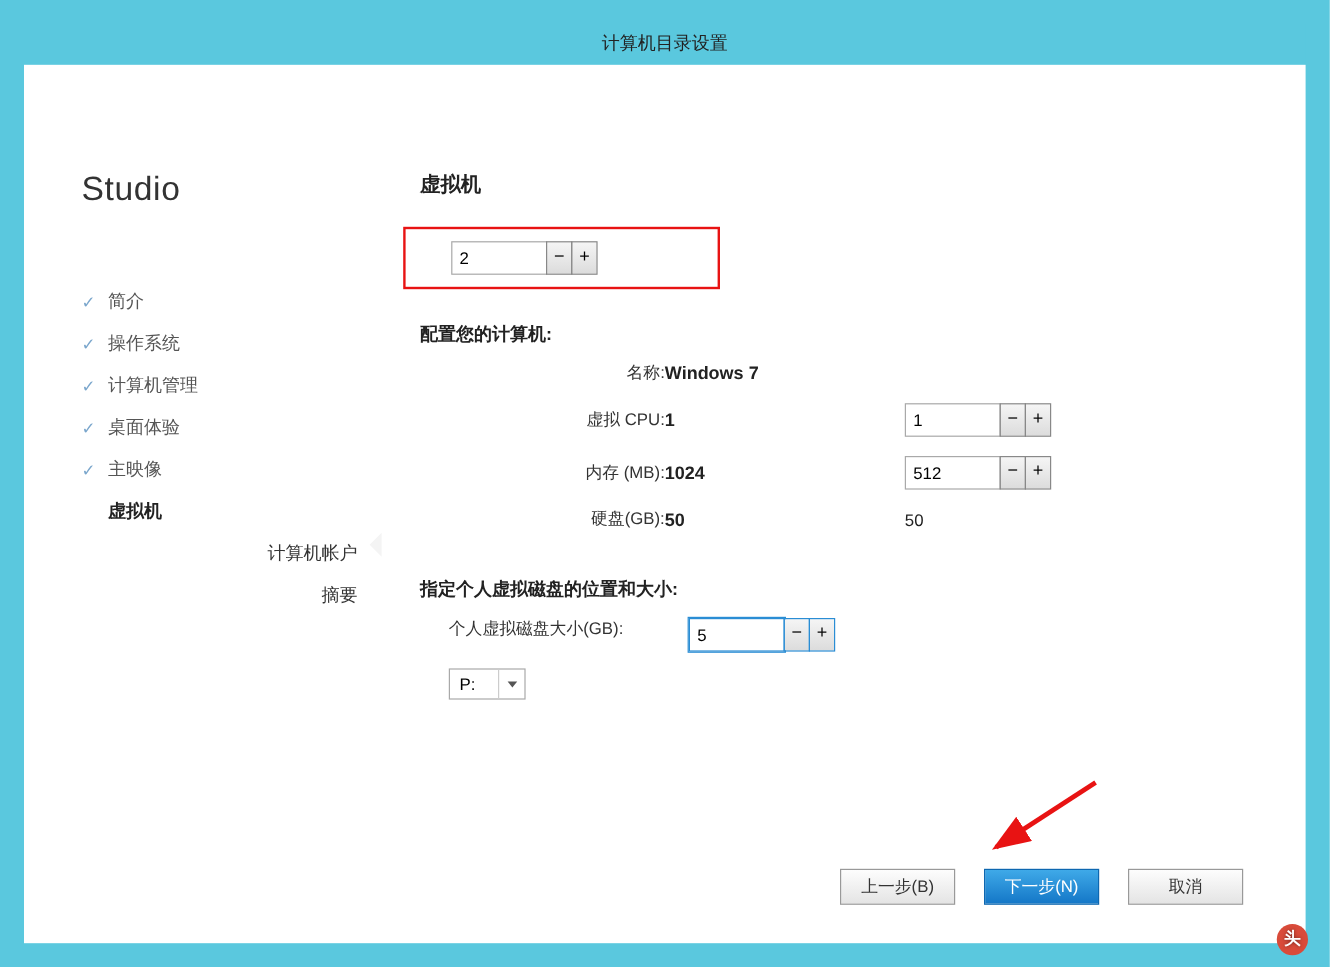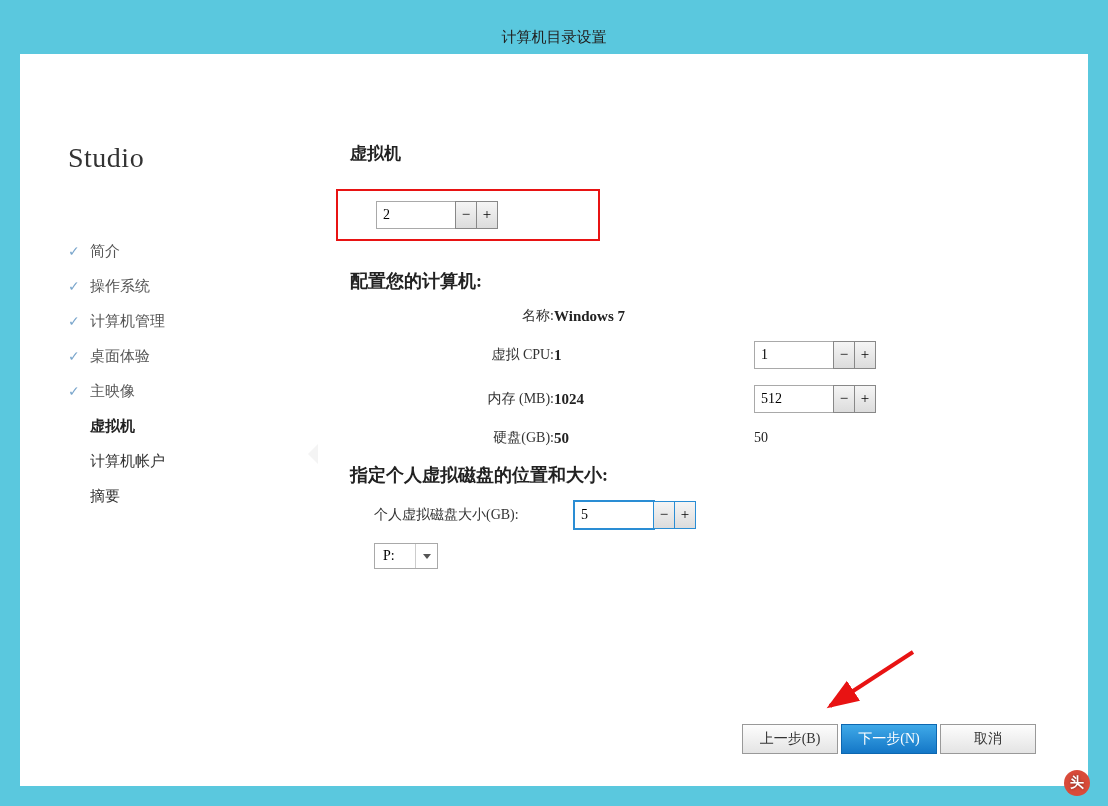--- a/index.html
+++ b/index.html
@@ -23,21 +23,20 @@
       text-align: center;
       line-height: 34px;
       font-size: 15px;
       color: #222;
     }
     .client {
       background: #fff;
       height: calc(100% - 34px);
       position: relative;
       padding: 0;
-      font-family: Liberation Serif, serif;
     }
     .sidebar {
       position: absolute;
       left: 48px;
       top: 88px;
       width: 230px;
     }
     .brand {
       font-size: 28px;
       font-weight: 400;
@@ -62,20 +61,21 @@
     .nav-item.current {
       font-weight: bold;
       color: #222;
     }
     .nav-item.current .check,
     .nav-item.future .check {
       visibility: hidden;
     }
     .nav-item.future {
       color: #333;
+      justify-content: flex-end;
     }
     .divider-arrow {
       position: absolute;
       left: 288px;
       top: 390px;
       width: 0; height: 0;
       border-top: 10px solid transparent;
       border-bottom: 10px solid transparent;
       border-right: 10px solid #f4f4f4;
     }
@@ -126,41 +126,41 @@
       font-size: 15px;
       line-height: 24px;
       text-align: center;
       cursor: pointer;
       user-select: none;
       margin-left: -1px;
     }
     .stepper.focus input { border-color: #2a8dd4; outline: 1px solid #2a8dd4; }
     .stepper.focus .btn { border-color: #2a8dd4; }
     .sub-title {
-      font-size: 18px;
+      font-size: 15px;
       font-weight: bold;
       color: #222;
       margin-bottom: 14px;
       margin-left: 0;
     }
     .config-row {
       display: flex;
       align-items: center;
       margin-bottom: 16px;
       margin-left: 24px;
     }
     .config-row .lbl { width: 180px; font-size: 14px; color: #333; text-align: right; }
     .config-row .val1 { width: 200px; font-size: 15px; font-weight: bold; color: #222; }
     .config-row .val2 { font-size: 14px; color: #222; width: 60px; }
     .section2 {
-      margin-top: 16px;
+      margin-top: 40px;
     }
     .pdisk-row {
       display: flex;
-      align-items: center;
+      align-items: flex-start;
       margin-bottom: 14px;
       margin-left: 24px;
     }
     .pdisk-row .lbl { width: 200px; font-size: 14px; color: #333; }
     .dropdown {
       display: inline-flex;
       align-items: center;
       border: 1px solid #a9a9a9;
       height: 26px;
       background: #fff;
@@ -175,21 +175,21 @@
     .dropdown .darrow::after {
       content: ""; border-left: 4px solid transparent;
       border-right: 4px solid transparent;
       border-top: 5px solid #555;
     }
     .button-row {
       position: absolute;
       right: 52px;
       bottom: 32px;
       display: flex;
-      gap: 3px;
+      gap: 24px;
     }
     .wbtn {
       min-width: 96px;
       height: 30px;
       border: 1px solid #999;
       background: linear-gradient(#fdfdfd,#e4e4e4);
       font-size: 14px;
       color: #333;
       cursor: pointer;
       font-family: inherit;

